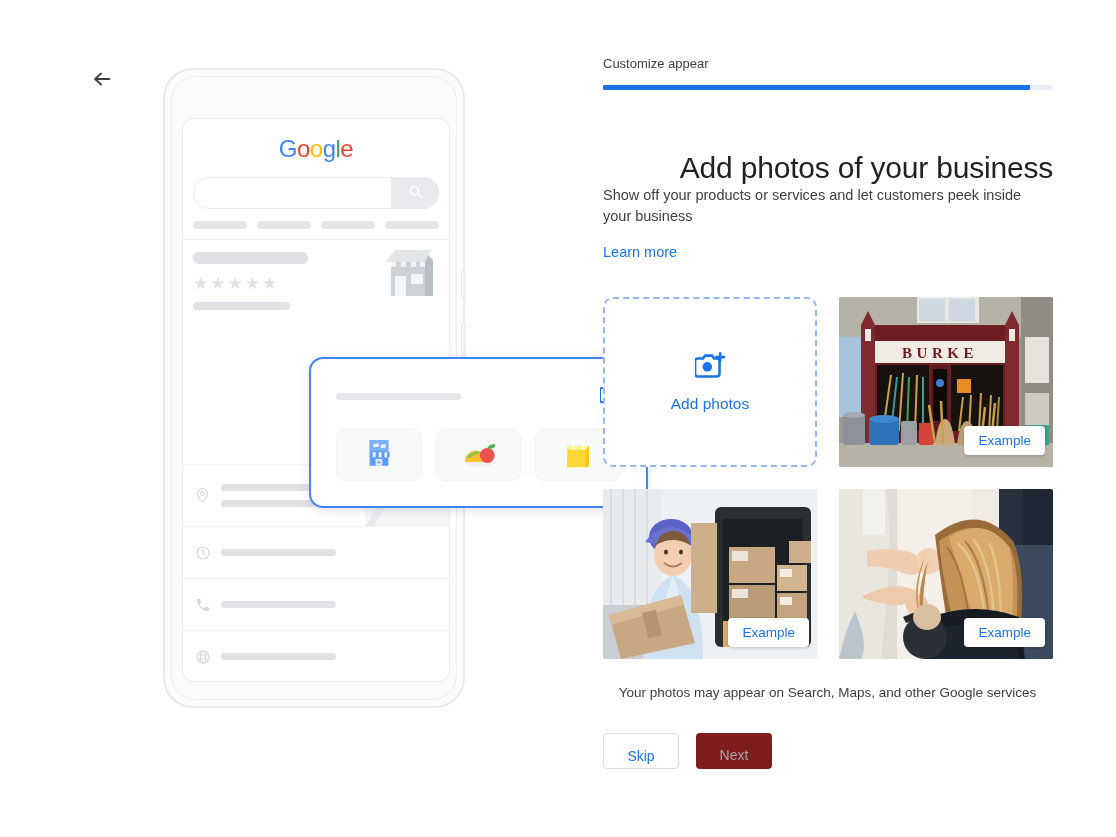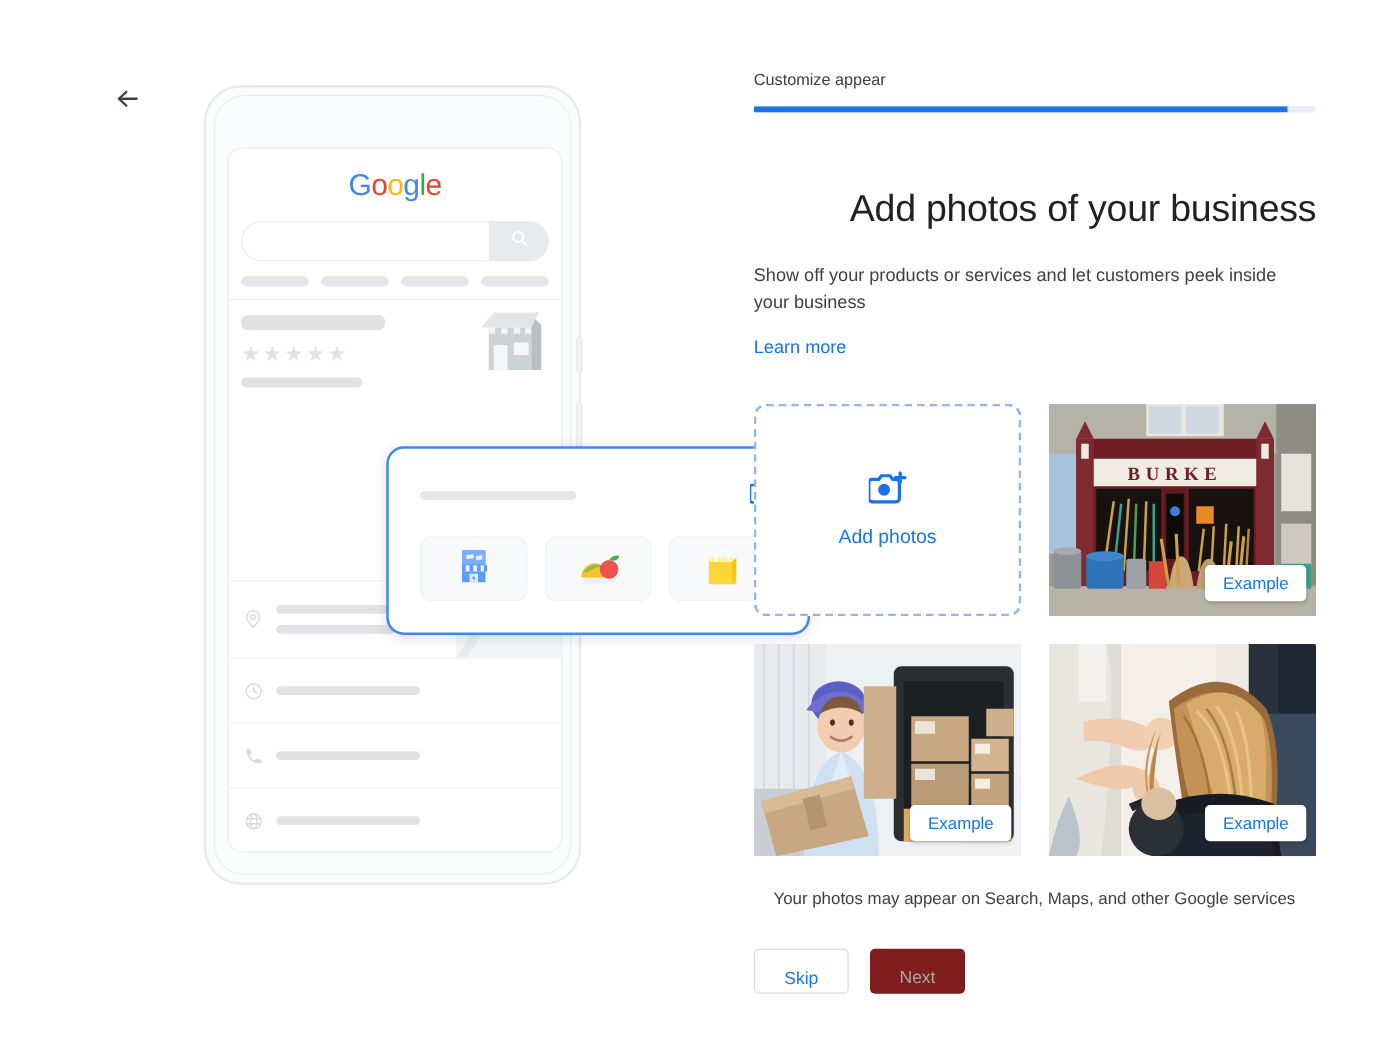--- a/index.html
+++ b/index.html
@@ -272,21 +272,20 @@
     font-weight: 400;
     color: #202124;
     margin: 61px 0 0 0;
     letter-spacing: -0.2px;
     text-align: right;
   }
   .subtitle {
     font-size: 14.5px;
     line-height: 21px;
     color: #3c4043;
-    margin-top: 26px;
     width: 425px;
   }
   .learn-more {
     display: inline-block;
     margin-top: 17px;
     font-size: 14.5px;
     color: #1a73e8;
     text-decoration: none;
     cursor: pointer;
   }

